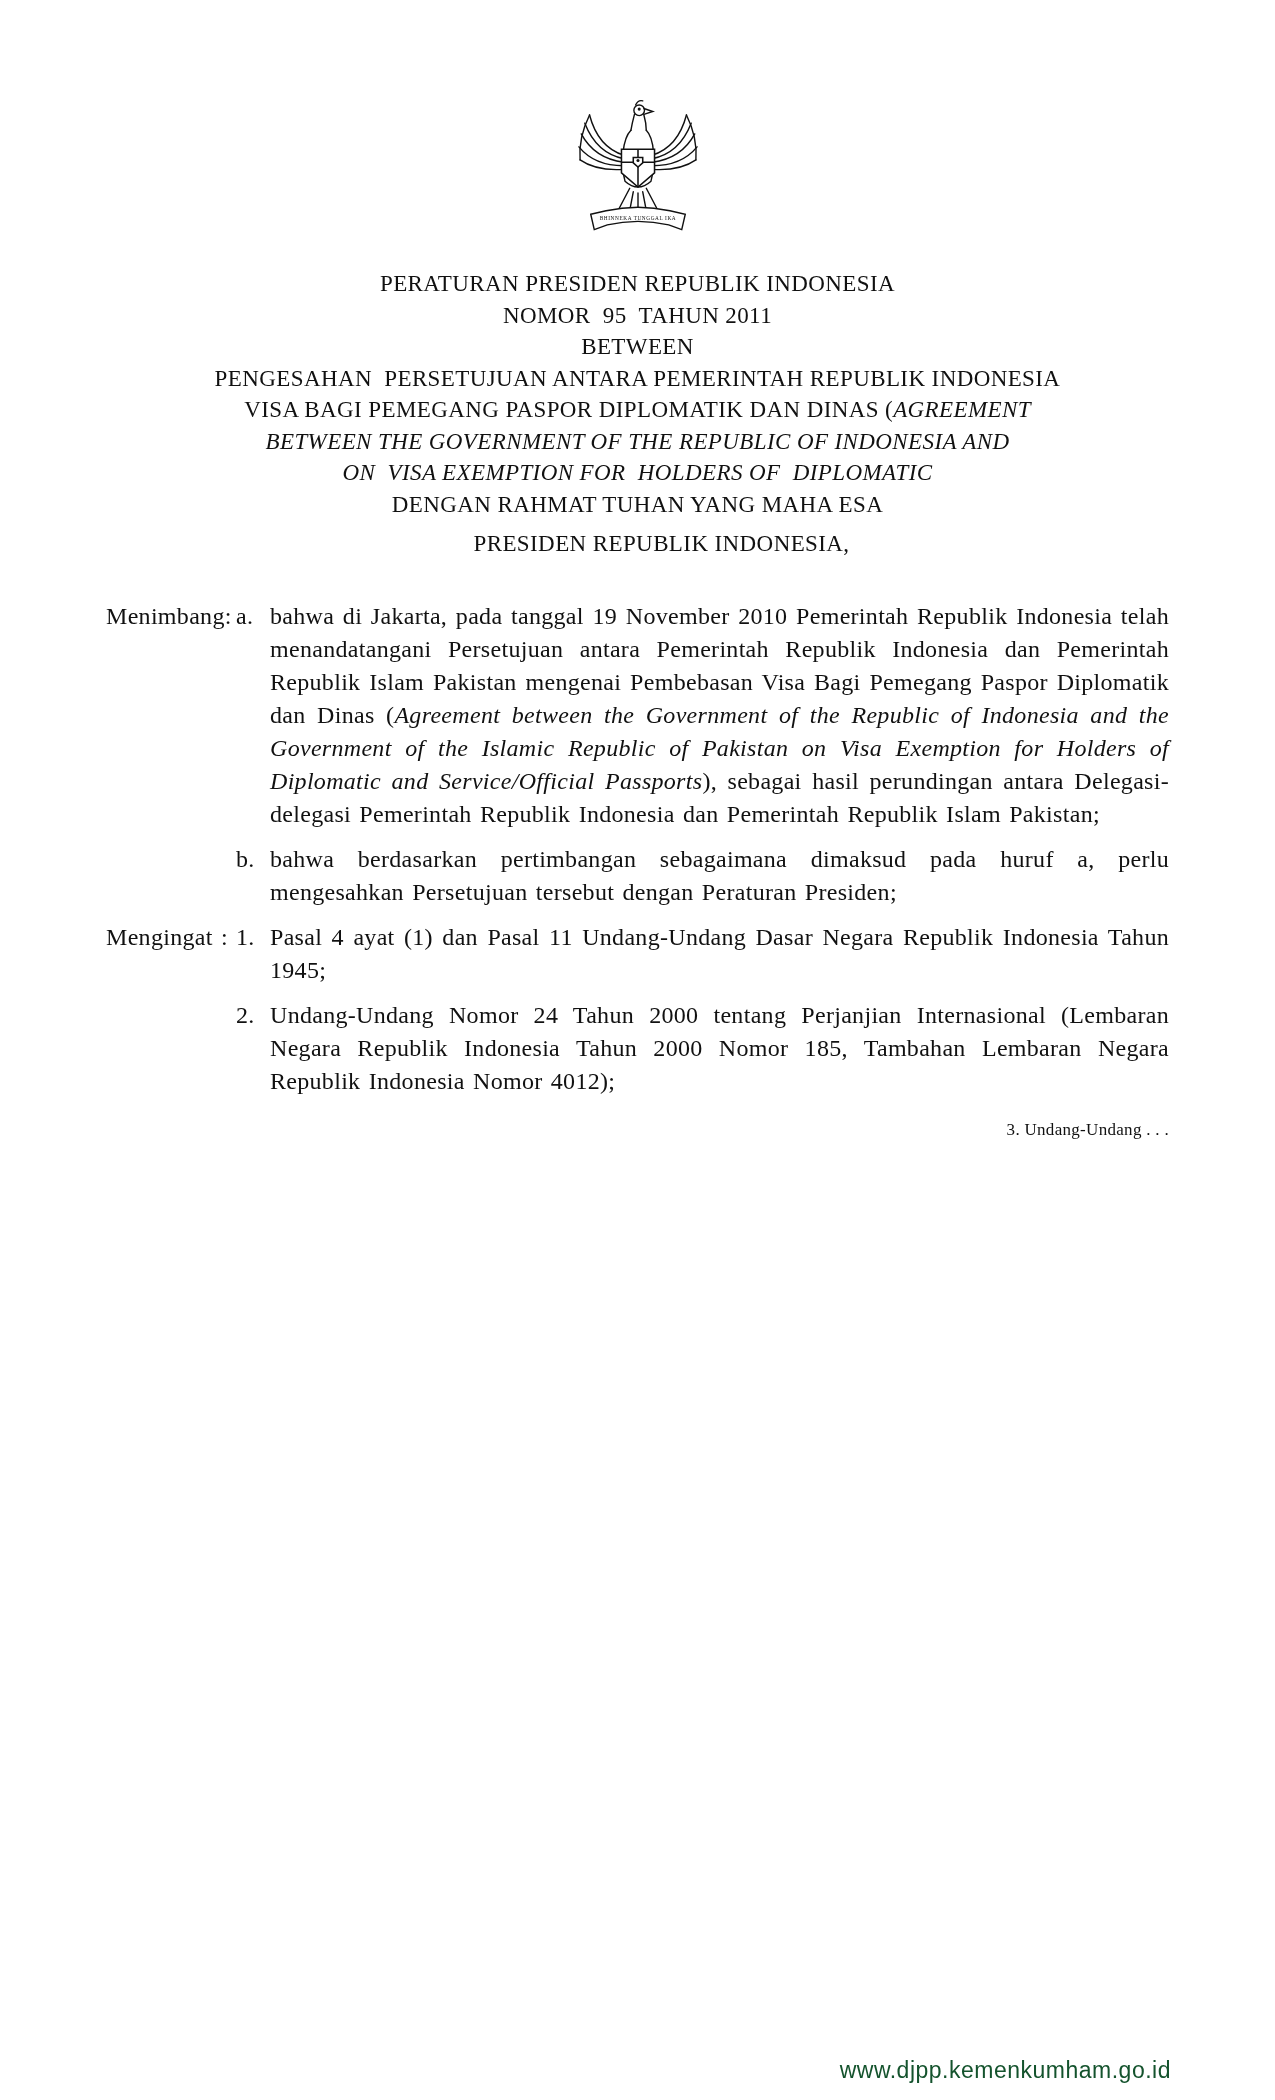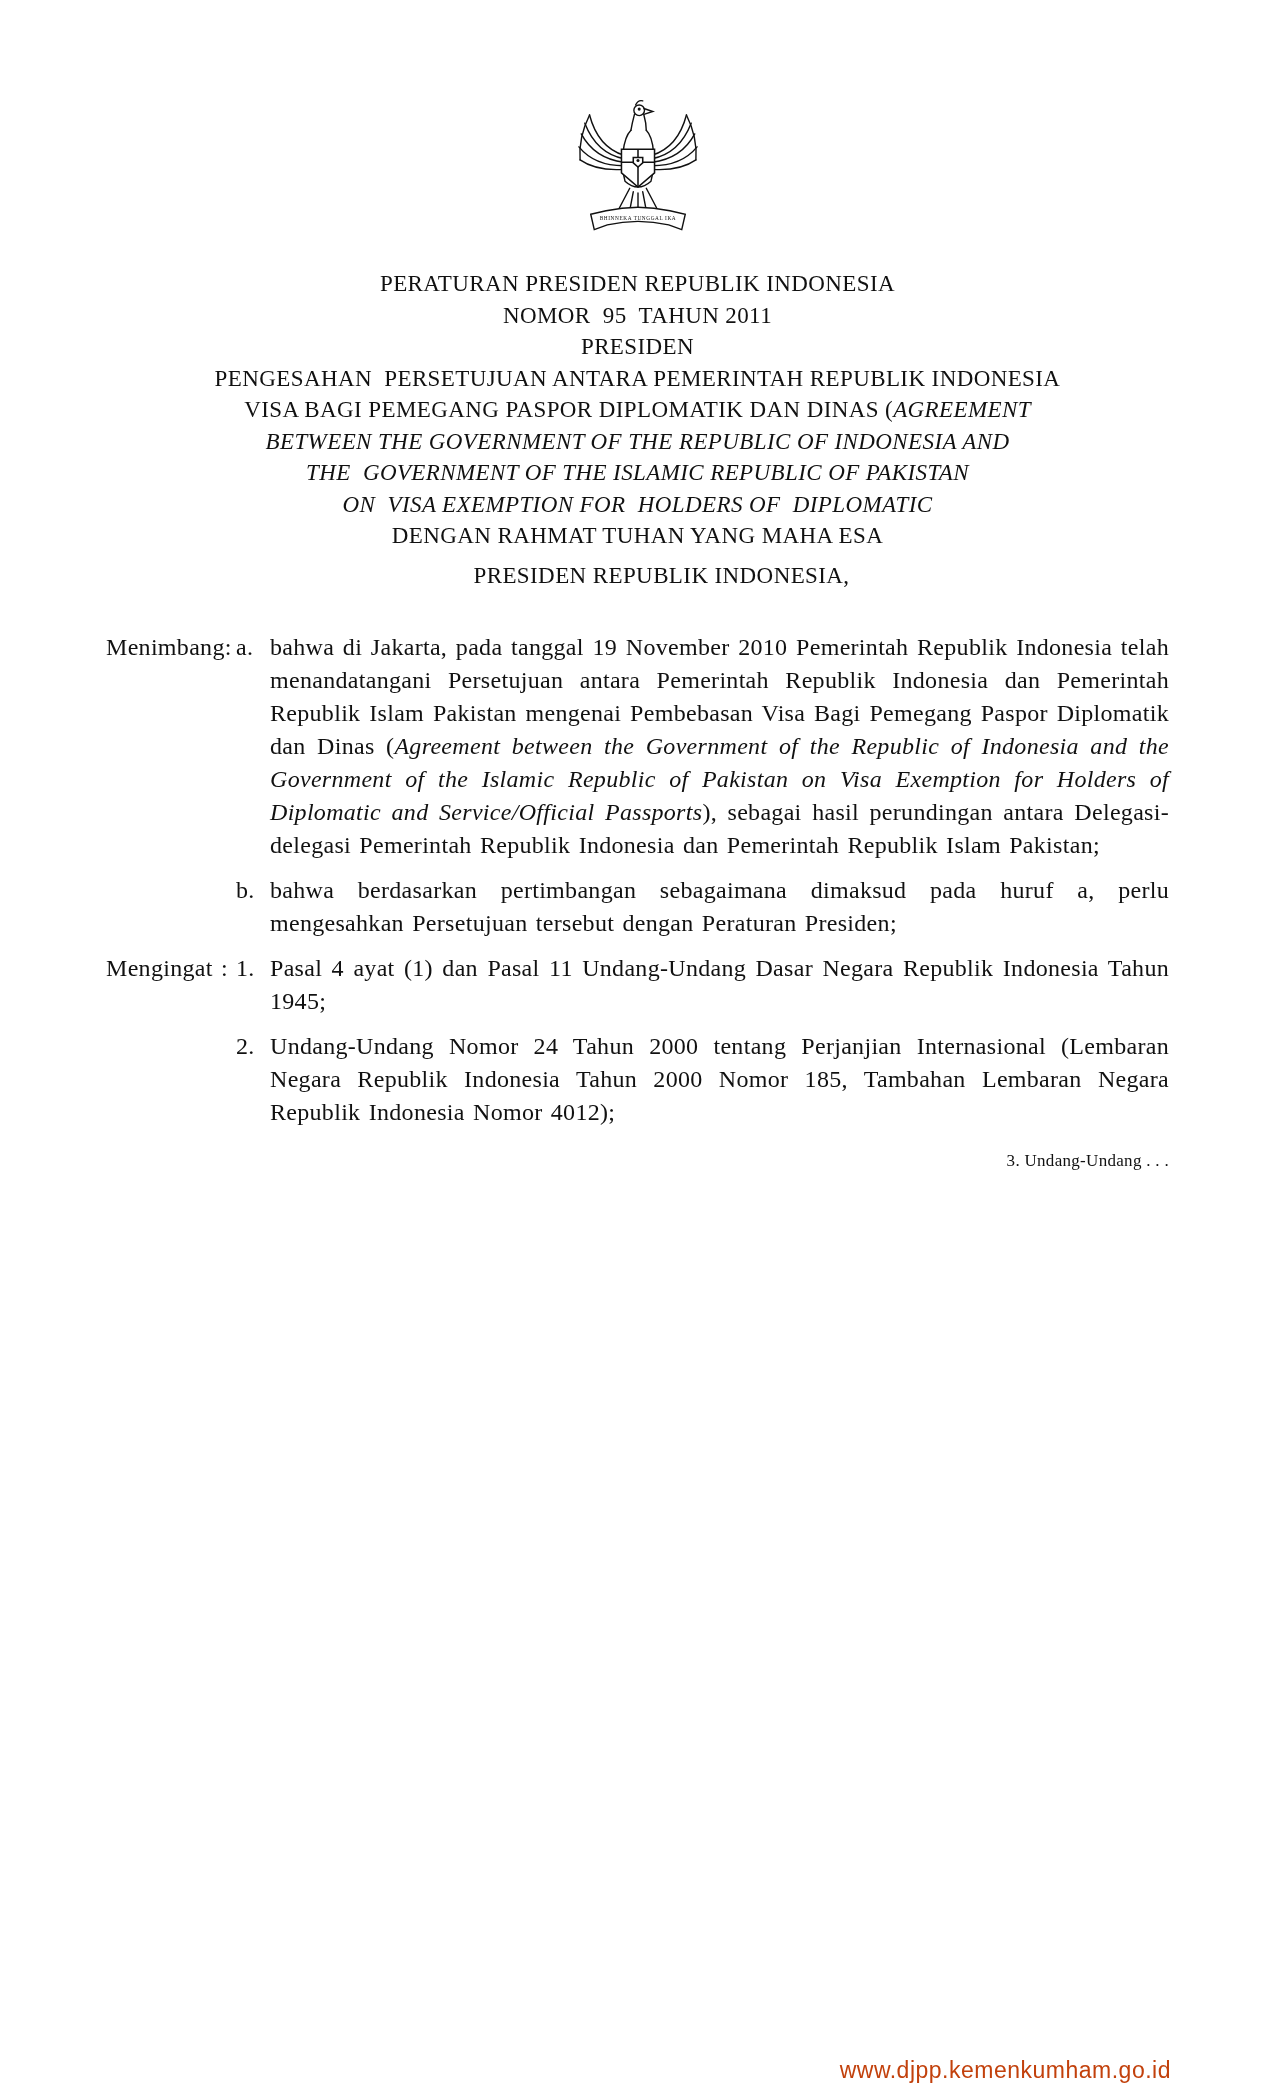--- a/index.html
+++ b/index.html
@@ -59,21 +59,21 @@
     font-size: 17px;
     text-align: right;
     letter-spacing: 0.3px;
   }
   .watermark {
     position: absolute;
     right: 104px;
     bottom: 24px;
     font-family: "Liberation Sans", sans-serif;
     font-size: 23px;
-    color: #c2410c;
+    color: #14532d;
     letter-spacing: 0.5px;
   }
 </style>
 </head>
 <body>
 
 <div class="page">
 
   <div class="emblem-wrap">
     <svg width="130" height="150" viewBox="0 0 220 252" aria-hidden="true">
@@ -122,25 +122,24 @@
       <g stroke="#111" stroke-width="2.4">
         <path d="M30 206 L56 200 Q110 188 164 200 L190 206 L184 232 L162 224 Q110 212 58 224 L36 232 Z" fill="#ffffff"></path>
       </g>
       <text x="110" y="215" text-anchor="middle" font-size="9" letter-spacing="1" fill="#111" font-family="Liberation Serif, serif">BHINNEKA TUNGGAL IKA</text>
     </svg>
   </div>
 
   <header class="title-block">
     <div class="tline"><span>PERATURAN PRESIDEN REPUBLIK INDONESIA</span></div>
     <div class="tline"><span>NOMOR  95  TAHUN 2011</span></div>
-    <div class="tline"><span>PRESIDEN</span></div>
+    <div class="tline"><span>BETWEEN</span></div>
     <div class="tline"><span>PENGESAHAN  PERSETUJUAN ANTARA PEMERINTAH REPUBLIK INDONESIA</span></div>
     <div class="tline"><span>VISA BAGI PEMEGANG PASPOR DIPLOMATIK DAN DINAS (</span><span class="it">AGREEMENT</span></div>
     <div class="tline"><span class="it">BETWEEN THE GOVERNMENT OF THE REPUBLIC OF INDONESIA AND</span></div>
-    <div class="tline"><span class="it">THE  GOVERNMENT OF THE ISLAMIC REPUBLIC OF PAKISTAN</span></div>
     <div class="tline"><span class="it">ON  VISA EXEMPTION FOR  HOLDERS OF  DIPLOMATIC</span></div>
     <div class="tline"><span>DENGAN RAHMAT TUHAN YANG MAHA ESA</span></div>
     <div class="tline tline--presiden"><span>PRESIDEN REPUBLIK INDONESIA,</span></div>
   </header>
 
   <main class="content">
 
     <section class="clause">
       <div class="clause-label">
         <span>Menimbang</span>

